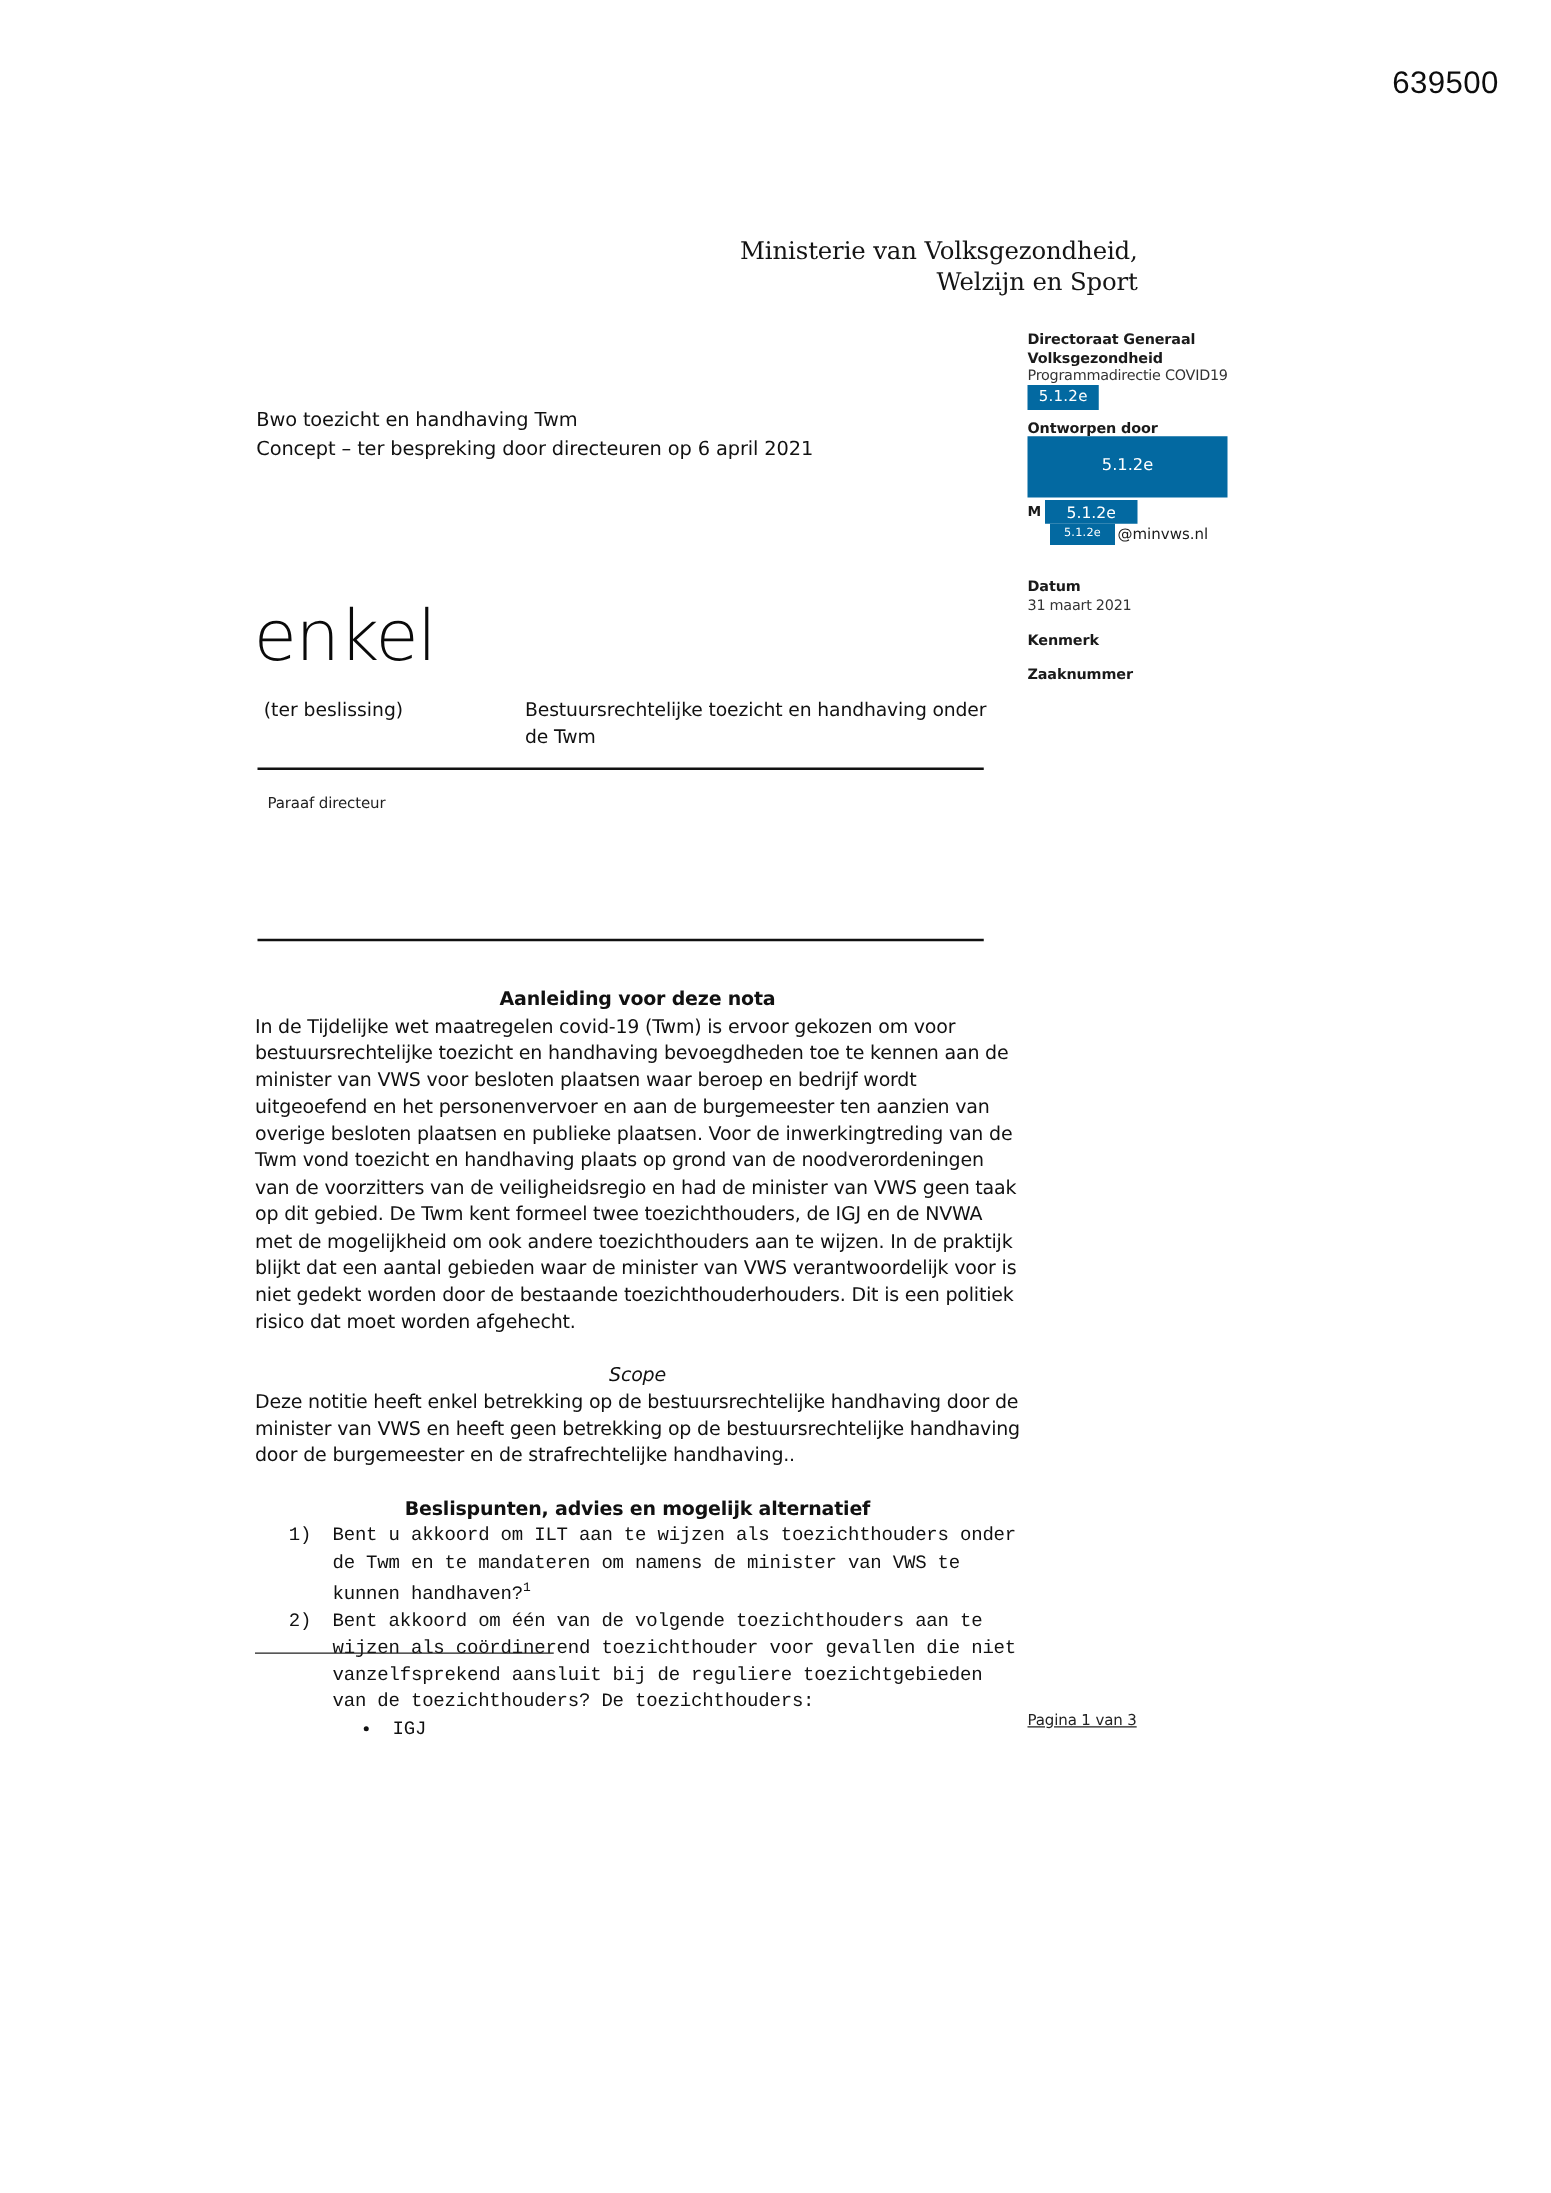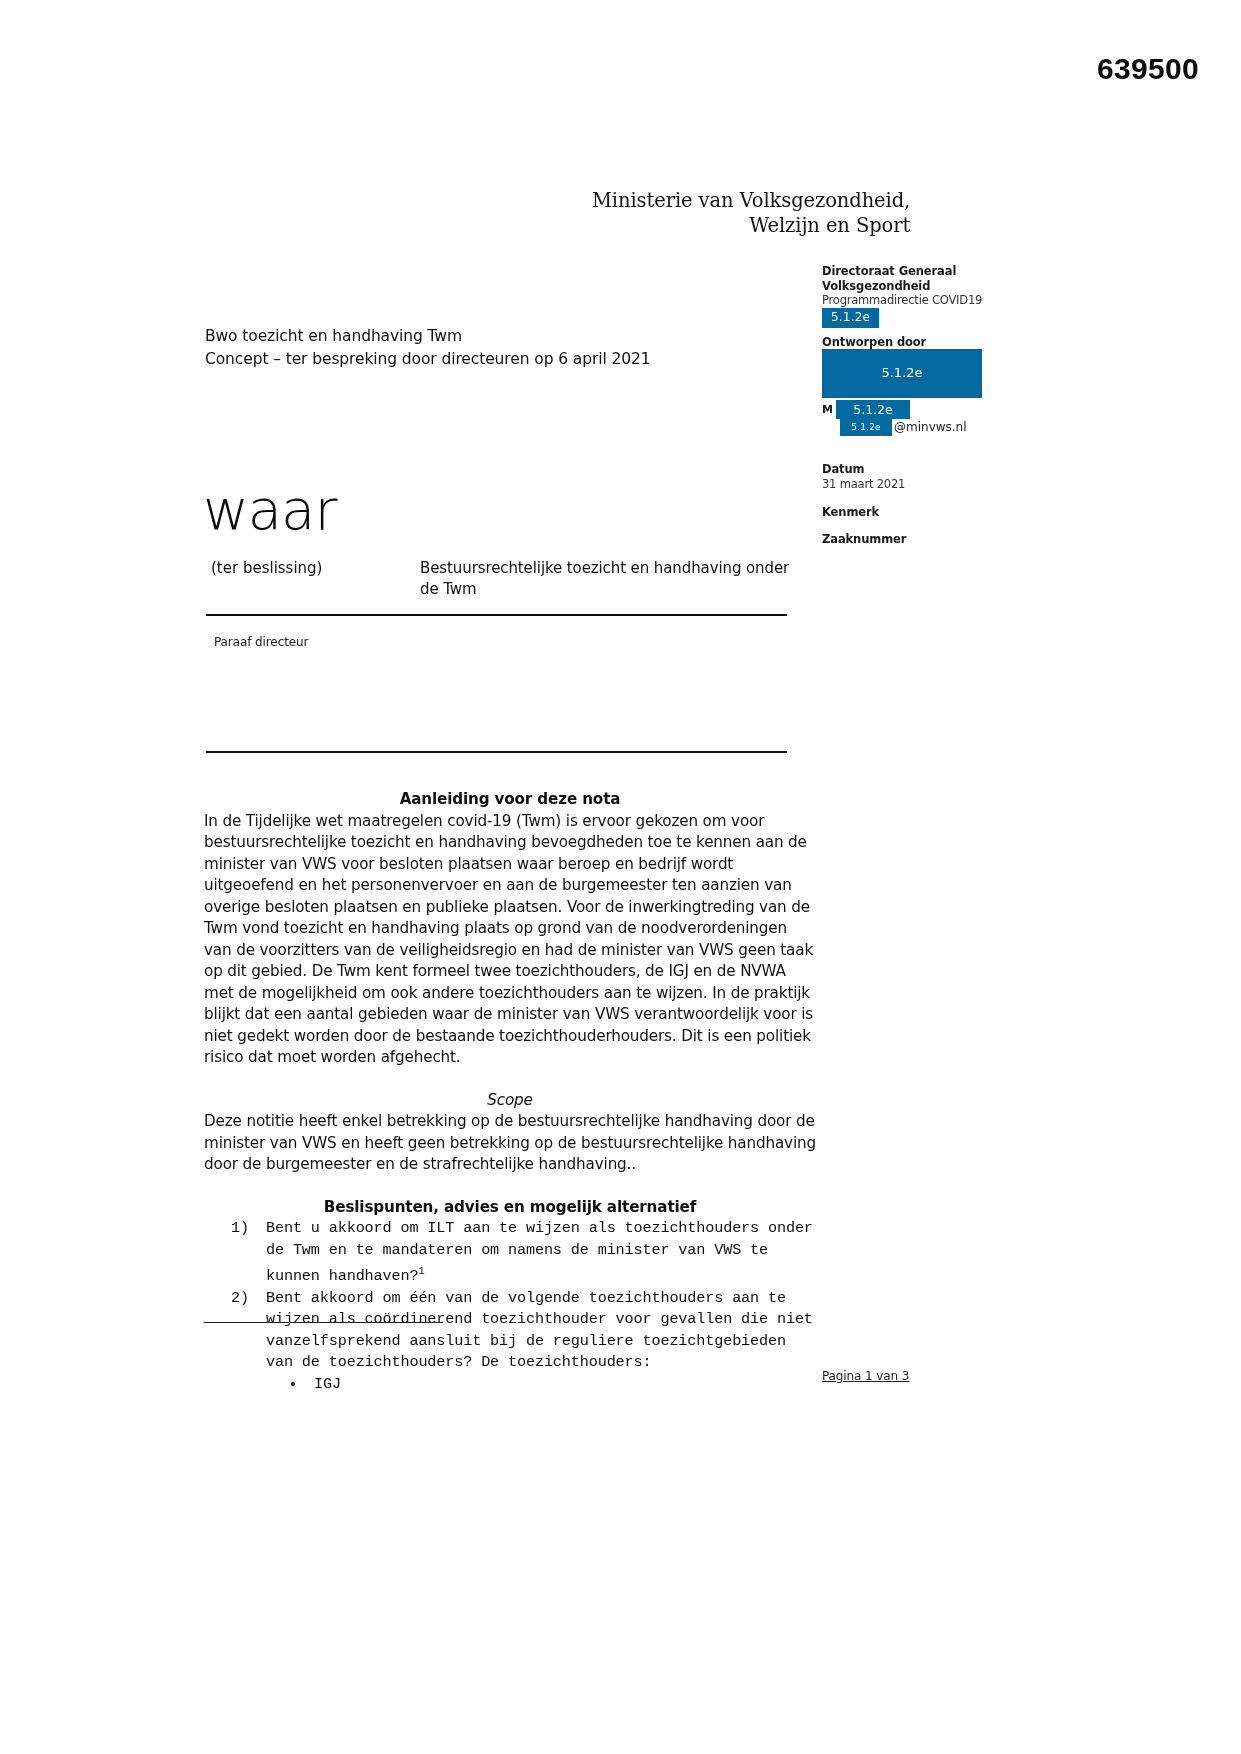--- a/index.html
+++ b/index.html
@@ -21,24 +21,23 @@
     inset: 0;
     background: #fff;
   }
 
   
   .doc-number {
     position: absolute;
     top: 52px;
     right: 42px;
     font-family: "Liberation Sans", sans-serif;
-    font-size: 30px;
+    font-size: 25px;
     letter-spacing: 0.3px;
     color: #0d0d0d;
-    font-weight: bold;
   }
 
   
   .ministry {
     position: absolute;
     left: 592px;
     top: 188px;
     font-family: "DejaVu Serif", serif;
     font-size: 19.5px;
     line-height: 25px;
@@ -310,21 +309,21 @@
 
     <div class="sb-gap"></div>
     <div class="sb-strong">Zaaknummer</div>
   </div>
 
   <div class="subject-lines">
     <div>Bwo toezicht en handhaving Twm</div>
     <div>Concept – ter bespreking door directeuren op 6 april 2021</div>
   </div>
 
-  <div class="nota-title">waar</div>
+  <div class="nota-title">enkel</div>
 
   <div class="subject-row">
     <div class="subject-kind">(ter beslissing)</div>
     <div class="subject-text">
       <div>Bestuursrechtelijke toezicht en handhaving onder</div>
       <div>de Twm</div>
     </div>
   </div>
 
   <div class="rule rule-1"></div>

